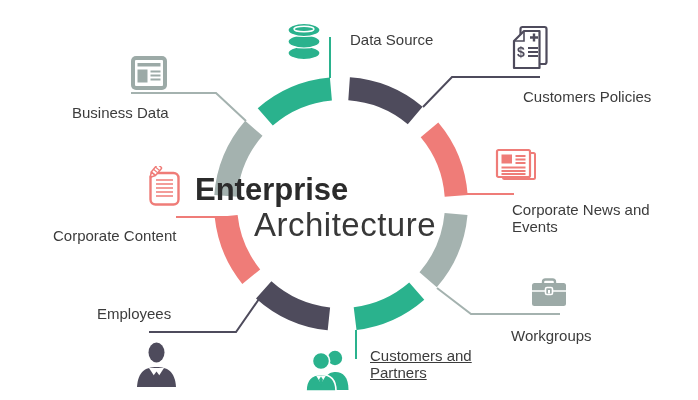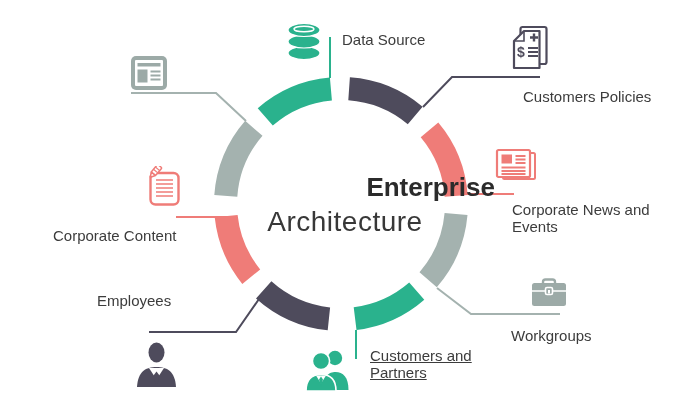--- a/index.html
+++ b/index.html
@@ -6,31 +6,31 @@
     --teal:#2ab28d; --dark:#4e4b5c; --red:#ef7c78; --gray:#a4b2af; --icongray:#9caaa7;
     --label:#3c3c3c; --title:#2b2b2b;
   }
   html,body{margin:0;padding:0;background:#fff;}
   .canvas{position:relative;width:698px;height:400px;background:#fff;overflow:hidden;
           font-family:"Liberation Sans","DejaVu Sans",sans-serif;}
   #ring-svg{position:absolute;left:0;top:0;}
   .lbl{position:absolute;font-size:15px;color:var(--label);line-height:17px;white-space:nowrap;}
   .lbl.wrap{white-space:normal;}
   .icon{position:absolute;}
-  .title-main{position:absolute;left:195px;top:172px;width:300px;text-align:right;
-              font-size:26px;font-weight:700;color:var(--title);letter-spacing:0px;}
+  .title-main{position:absolute;left:195px;top:172px;width:300px;text-align:left;
+              font-size:31px;font-weight:700;color:var(--title);letter-spacing:0px;}
   .title-sub{position:absolute;left:195px;top:206px;width:300px;text-align:center;
-             font-size:28px;font-weight:400;color:#383838;letter-spacing:0.5px;}
+             font-size:33px;font-weight:400;color:#383838;letter-spacing:0.5px;}
   
-  .lbl-data-source{left:342px;top:31px;}
+  .lbl-data-source{left:350px;top:31px;}
   .lbl-corporate-policies{left:523px;top:88px;}
   .lbl-corporate-news{left:512px;top:201px;width:145px;}
   .lbl-workgroups{left:511px;top:327px;}
   .lbl-customers{left:370px;top:347px;width:118px;text-decoration:underline;}
-  .lbl-employees{left:97px;top:292px;}
+  .lbl-employees{left:97px;top:305px;}
   .lbl-enterprise-content{left:53px;top:227px;}
   .lbl-business-data{left:72px;top:104px;}
   
   .icon-database{left:287px;top:23px;}
   .icon-policies{left:511px;top:25px;}
   .icon-news{left:495px;top:148px;}
   .icon-briefcase{left:531px;top:278px;}
   .icon-people{left:305px;top:345px;}
   .icon-person{left:135px;top:342px;}
   .icon-notepad{left:147px;top:166px;}
@@ -67,20 +67,21 @@
   <div class="title-main">Enterprise</div>
   <div class="title-sub">Architecture</div>
 
   <div class="lbl lbl-data-source">Data Source</div>
   <div class="lbl lbl-corporate-policies">Customers Policies</div>
   <div class="lbl wrap lbl-corporate-news">Corporate News and Events</div>
   <div class="lbl lbl-workgroups">Workgroups</div>
   <div class="lbl wrap lbl-customers">Customers and Partners</div>
   <div class="lbl lbl-employees">Employees</div>
   <div class="lbl lbl-enterprise-content">Corporate Content</div>
+  <div class="lbl lbl-business-data">Business Data</div>
 
   <svg class="icon icon-database" width="34" height="37" viewBox="0 0 34 37">
     <ellipse class="c-teal s-white" cx="17" cy="30" rx="16" ry="6.5" stroke-width="1.2"></ellipse>
     <ellipse class="c-teal s-white" cx="17" cy="18.5" rx="16" ry="6.5" stroke-width="1.2"></ellipse>
     <ellipse class="c-teal s-white" cx="17" cy="7" rx="16" ry="6.5" stroke-width="1.2"></ellipse>
     <ellipse class="s-white" cx="17" cy="6" rx="10" ry="2.8" fill="none" stroke-width="1.4"></ellipse>
   </svg>
 
   <svg class="icon icon-policies" width="38" height="45" viewBox="0 0 38 45">
     <rect class="c-white s-dark" x="9.5" y="2" width="26" height="37" rx="2" stroke-width="2.2"></rect>

